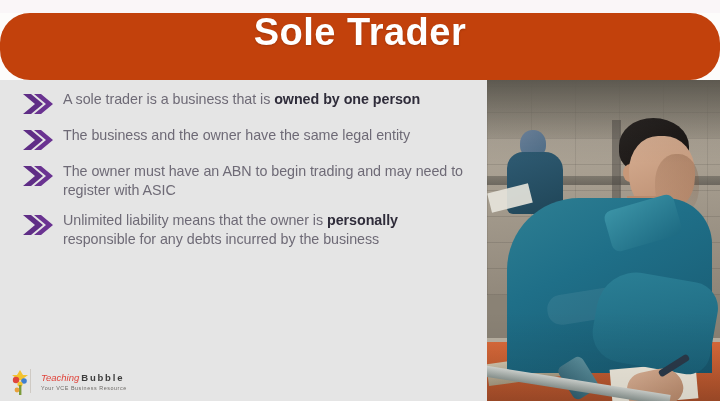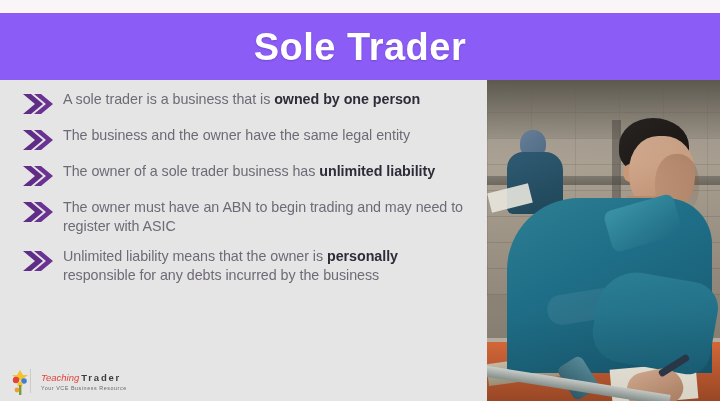--- a/index.html
+++ b/index.html
@@ -30,24 +30,25 @@
     height: 13px;
     background: #faf6f8;
   }
 
   .title-band {
     position: absolute;
     left: 0;
     top: 13px;
     width: 720px;
     height: 67px;
-    background: #8b5cf6;
+    background: #c2410c;
     display: flex;
-    align-items: center;
+    align-items: flex-start;
     justify-content: center;
+    border-radius: 30px;
   }
   .title-band .title {
     color: #ffffff;
     font-size: 38px;
     font-weight: bold;
     letter-spacing: 0.5px;
     line-height: 1;
     text-shadow: 0 1px 2px rgba(0,0,0,0.18);
   }
 
@@ -310,29 +311,20 @@
       <li class="bullet-row">
         <span class="chev">
           <svg width="32" height="22" viewBox="0 0 32 22">
             <path d="M1,1 L13,11 L1,21 L9,21 L21,11 L9,1 Z" fill="#5f2d86"></path>
             <path d="M12,1 L24,11 L12,21 L19,21 L31,11 L19,1 Z" fill="#6a3391"></path>
           </svg>
         </span>
         <span class="bullet-text"><span>The business and the owner have the same legal entity</span></span>
       </li>
 
-      <li class="bullet-row">
-        <span class="chev">
-          <svg width="32" height="22" viewBox="0 0 32 22">
-            <path d="M1,1 L13,11 L1,21 L9,21 L21,11 L9,1 Z" fill="#5f2d86"></path>
-            <path d="M12,1 L24,11 L12,21 L19,21 L31,11 L19,1 Z" fill="#6a3391"></path>
-          </svg>
-        </span>
-        <span class="bullet-text"><span>The owner of a sole trader business has </span><b>unlimited liability</b></span>
-      </li>
 
       <li class="bullet-row">
         <span class="chev">
           <svg width="32" height="22" viewBox="0 0 32 22">
             <path d="M1,1 L13,11 L1,21 L9,21 L21,11 L9,1 Z" fill="#5f2d86"></path>
             <path d="M12,1 L24,11 L12,21 L19,21 L31,11 L19,1 Z" fill="#6a3391"></path>
           </svg>
         </span>
         <span class="bullet-text"><span>The owner must have an ABN to begin trading and may need to register with ASIC</span></span>
       </li>
@@ -385,21 +377,21 @@
         <circle cx="5" cy="11" r="3.2" fill="#e0453c"></circle>
         <circle cx="13" cy="12" r="2.8" fill="#3f7fd0"></circle>
         <circle cx="9" cy="15" r="2.6" fill="#f2c230"></circle>
         <rect x="8" y="16" width="2.4" height="10" fill="#7c9b3a"></rect>
         <circle cx="6" cy="21" r="2.4" fill="#e8a13a"></circle>
       </svg>
     </div>
     <div class="logo-bar"></div>
     <div class="logo-words">
       <div class="logo-line1">
-        <span class="logo-teaching">Teaching</span><span class="logo-bubble">Trader</span>
+        <span class="logo-teaching">Teaching</span><span class="logo-bubble">Bubble</span>
       </div>
       <div class="logo-line2">Your VCE Business Resource</div>
     </div>
   </div>
 
   <div class="bottom-strip"></div>
 
 </div>
 
 </body></html>

